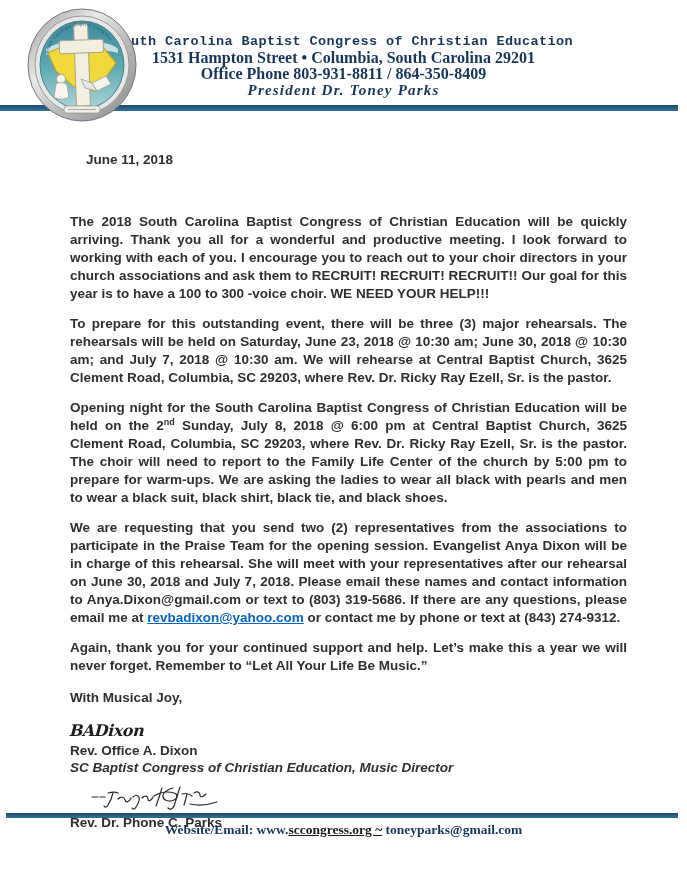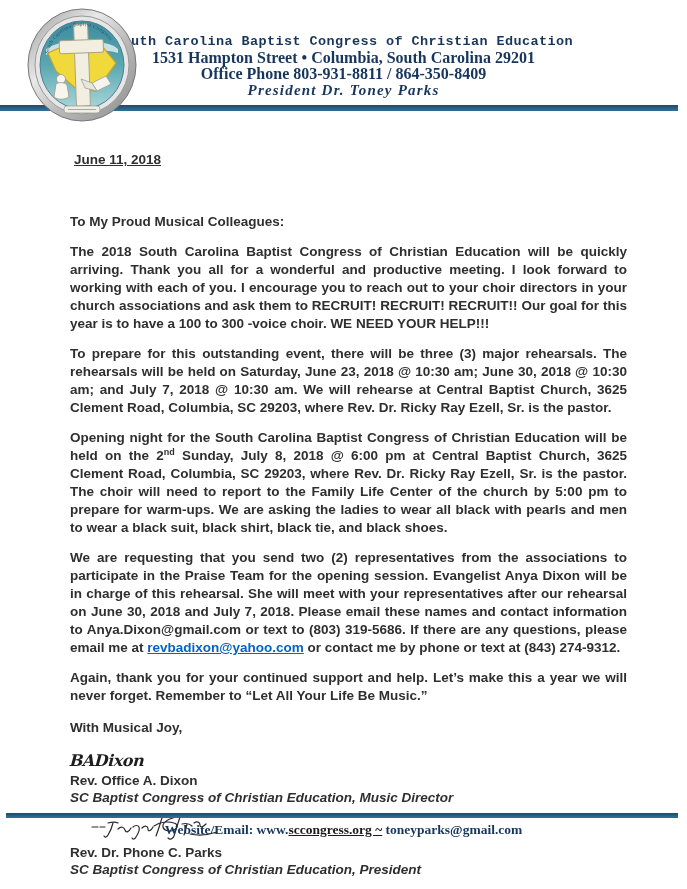--- a/index.html
+++ b/index.html
@@ -48,21 +48,21 @@
   }
   
   .letter{
     position:relative;
     margin:35px 44px 0 70px;
     width:573px;
     font-size:13.5px;font-weight:bold;
     line-height:18px;
     color:var(--body);
   }
-  .date{margin:0 0 44px 4px;text-decoration:underline;}
+  .date{margin:0 0 44px 16px;}
   .salutation{margin:0 0 8px 0;}
   .body-par{margin:12px 16px 0 0;text-align:justify;}
   .body-par sup{font-size:9px;line-height:0;vertical-align:super;}
   a.email-link{color:var(--link);text-decoration:underline;cursor:pointer;}
   .closing{margin-top:14px;}
   
   .sig-script{
     font-family:"DejaVu Serif",serif;
     font-style:italic;font-weight:bold;
     font-size:16px;line-height:18px;
@@ -134,21 +134,20 @@
       <div class="org-name">South Carolina Baptist Congress of Christian Education</div>
       <div class="org-address">1531 Hampton Street • Columbia, South Carolina 29201</div>
       <div class="org-phone">Office Phone 803-931-8811 / 864-350-8409</div>
       <div class="org-president">President Dr. Toney Parks</div>
     </div>
     <div class="rule-top"></div>
   </div>
 
   <div class="letter">
     <div class="date">June 11, 2018</div>
-    <div class="salutation">To My Proud Musical Colleagues:</div>
 
     <div>
         <p class="body-par"><span>The 2018 South Carolina Baptist Congress of Christian Education will be quickly arriving.  Thank you all for a wonderful and productive meeting.  I look forward to working with each of you.  I encourage you to reach out to your choir directors in your church associations and ask them to RECRUIT! RECRUIT! RECRUIT!! Our goal for this year is to have a 100 to 300 -voice choir.  WE NEED YOUR HELP!!!</span></p>
         <p class="body-par"><span>To prepare for this outstanding event, there will be three (3) major rehearsals.  The rehearsals will be held on Saturday, June 23, 2018 @ 10:30 am; June 30, 2018 @ 10:30 am; and July 7, 2018 @ 10:30 am.  We will rehearse at Central Baptist Church, 3625 Clement Road, Columbia, SC  29203, where Rev. Dr. Ricky Ray Ezell, Sr. is the pastor.</span></p>
         <p class="body-par"><span>Opening night for the South Carolina Baptist Congress of Christian Education will be held on the 2</span><sup>nd</sup><span> Sunday, July 8, 2018 @ 6:00 pm at Central Baptist Church, 3625 Clement Road, Columbia, SC 29203, where Rev. Dr. Ricky Ray Ezell, Sr. is the pastor. The choir will need to report to the Family Life Center of the church by 5:00 pm to prepare for warm-ups.  We are asking the ladies to wear all black with pearls and men to wear a black suit, black shirt, black tie, and black shoes.</span></p>
         <p class="body-par"><span>We are requesting that you send two (2) representatives from the associations to participate in the Praise Team for the opening session.  Evangelist Anya Dixon will be in charge of this rehearsal.  She will meet with your representatives after our rehearsal on June 30, 2018 and July 7, 2018. Please email these names and contact information to Anya.Dixon@gmail.com or text to (803) 319-5686.  If there are any questions, please email me at </span><a class="email-link">revbadixon@yahoo.com</a><span> or contact me by phone or text at (843) 274-9312.</span></p>
         <p class="body-par"><span>Again, thank you for your continued support and help. Let’s make this a year we will never forget. Remember to “Let All Your Life Be Music.”</span></p>
       </div>
 
     <div class="closing">With Musical Joy,</div>
@@ -169,21 +168,20 @@
           <path d="M52,14 C55,11 58,12 58,15 C58,18 61,17 63,13"></path>
           <path d="M72,4 C70,10 68,17 66,22"></path>
           <path d="M64,12 C70,8 78,7 84,9 C88,10 88,14 84,16 C80,18 74,17 73,13 C72,9 78,5 83,4"></path>
           <path d="M90,3 C88,9 86,16 84,22 C83,25 80,26 78,24"></path>
           <path d="M92,10 C96,9 100,10 102,12 M97,10 C96,14 95,18 94,21"></path>
           <path d="M104,9 C107,7 110,8 110,11 C110,14 113,13 116,10"></path>
           <path d="M100,20 C108,22 118,21 127,18"></path>
         </g>
       </svg>
       <div class="sig-name">Rev. Dr. Phone C. Parks</div>
-      <div class="sig-title">SC Baptist Congress of Christian Education, President</div>
     </div>
   </div>
 
   <div class="rule-bottom"></div>
   <div class="footer-text">
     <span>Website/Email: www.</span><span class="footer-underline">sccongress.org ~</span><span> toneyparks@gmail.com</span>
   </div>
 
 </div>
 

